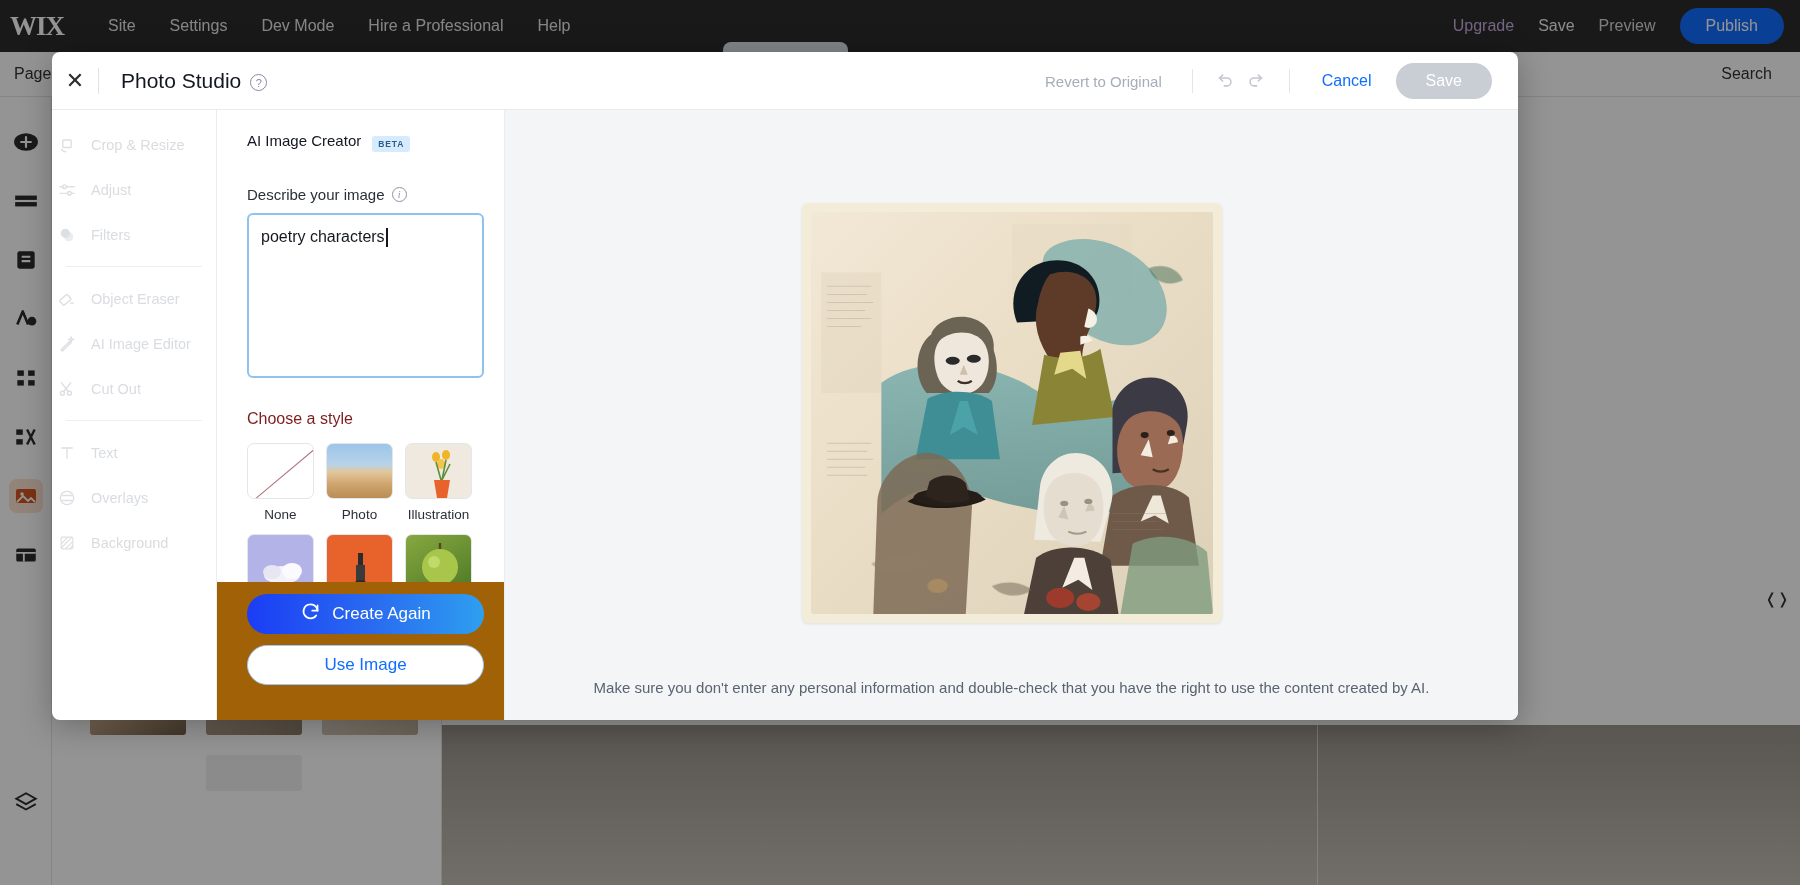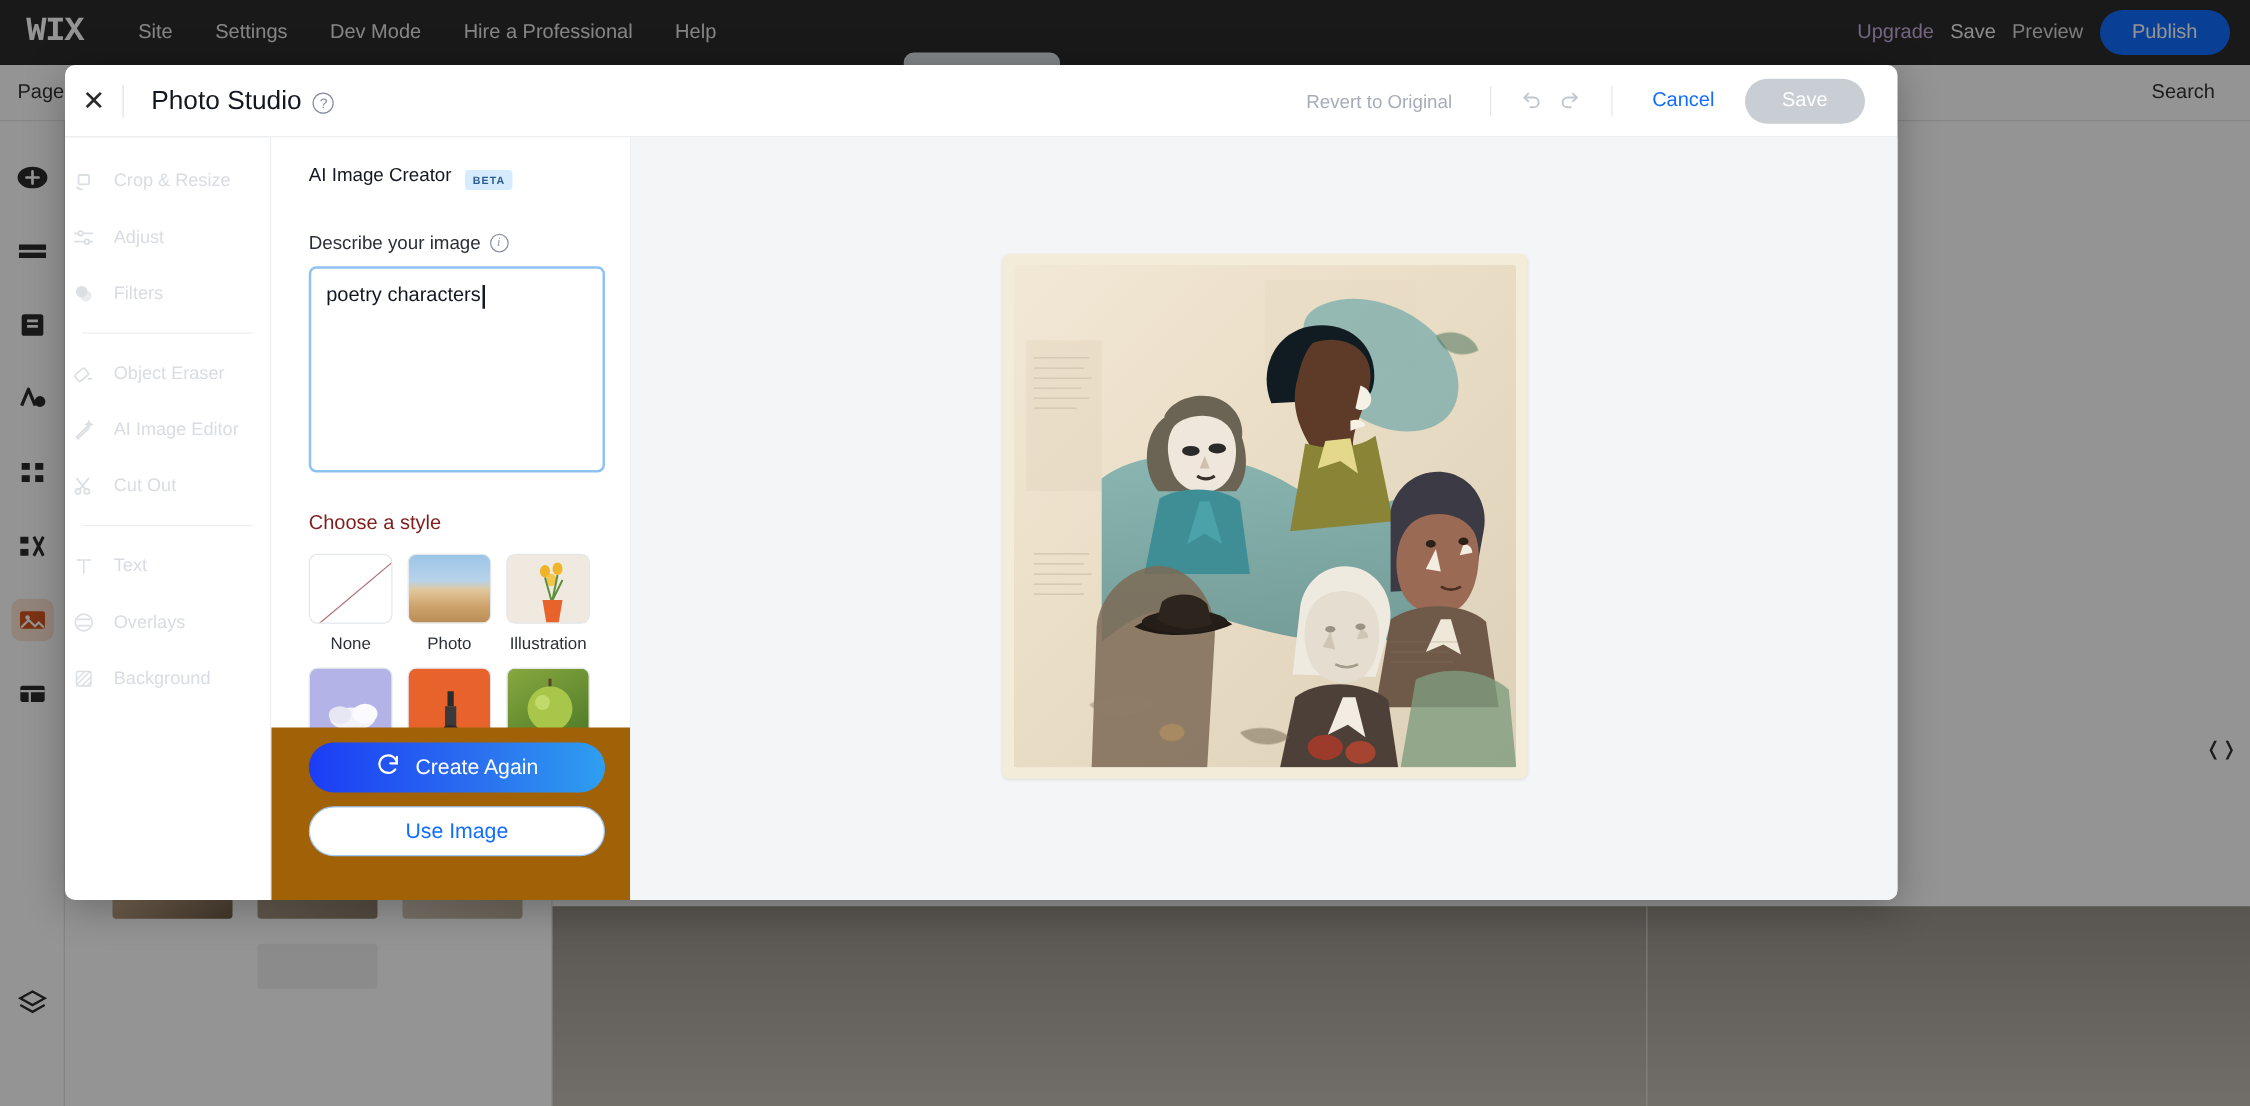--- a/index.html
+++ b/index.html
@@ -12,28 +12,28 @@
   #root { position: relative; width: 1800px; height: 885px; }
 
   
   .bg-layer { position: absolute; inset: 0; background: #ffffff; }
 
   .bg-topbar {
     position: absolute; left: 0; top: 0; width: 1800px; height: 52px;
     background: #2b2b2b; display: flex; align-items: center;
   }
   .wix-logo {
-    margin-left: 21px; font-size: 27px; font-weight: 700; letter-spacing: -1px;
-    color: #ffffff; font-family: Liberation Mono, monospace;
+    margin-left: 10px; font-size: 27px; font-weight: 700; letter-spacing: -1px;
+    color: #ffffff; font-family: Liberation Serif, serif;
   }
   .topnav { display: flex; align-items: center; margin-left: 44px; gap: 34px; }
   .topnav-item { color: #e6e6e6; font-size: 16px; }
   .topbar-right {
     position: absolute; right: 16px; top: 0; height: 52px;
-    display: flex; align-items: center; gap: 13px;
+    display: flex; align-items: center; gap: 24px;
   }
   .upgrade-link { color: #c9aee0; font-size: 16px; }
   .save-link { color: #f0f0f0; font-size: 16px; }
   .preview-link { color: #d8d8d8; font-size: 16px; }
   .publish-btn {
     background: #116dff; color: #fff; font-size: 16px;
     padding: 9px 26px; border-radius: 20px; border: none;
   }
 
   .bg-secondbar {
@@ -659,17 +659,18 @@
                 <path d="M180 372c14-6 30-4 40 4-12 8-30 8-40-4z" fill="#6f6350"></path>
                 <ellipse cx="126" cy="372" rx="10" ry="7" fill="#d1a45a" opacity=".8"></ellipse>
                 <path d="M336 56c14-6 30 0 34 12-12 6-28 4-34-12z" fill="#3f6b52"></path>
               </g>
               <g opacity=".28" stroke="#8d7e66" stroke-width="1">
                 <path d="M300 300h54M300 308h46M300 316h50"></path>
               </g>
             </svg>
           </div>
         </div>
+        <div class="disclaimer">Make sure you don't enter any personal information and double-check that you have the right to use the content created by AI.</div>
       </div>
 
     </div>
   </div>
 </div>
 
 </body></html>

